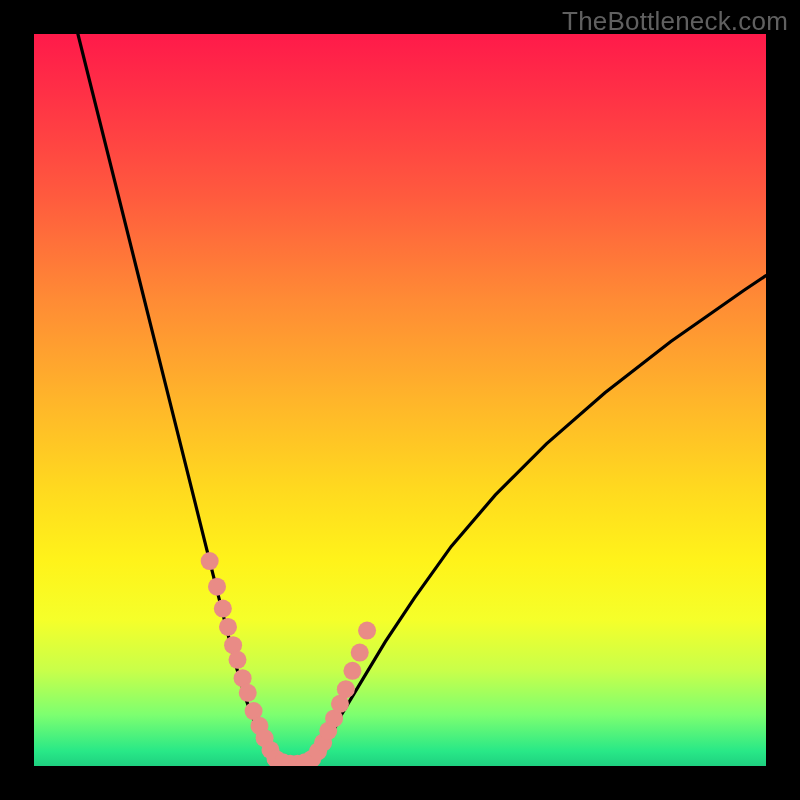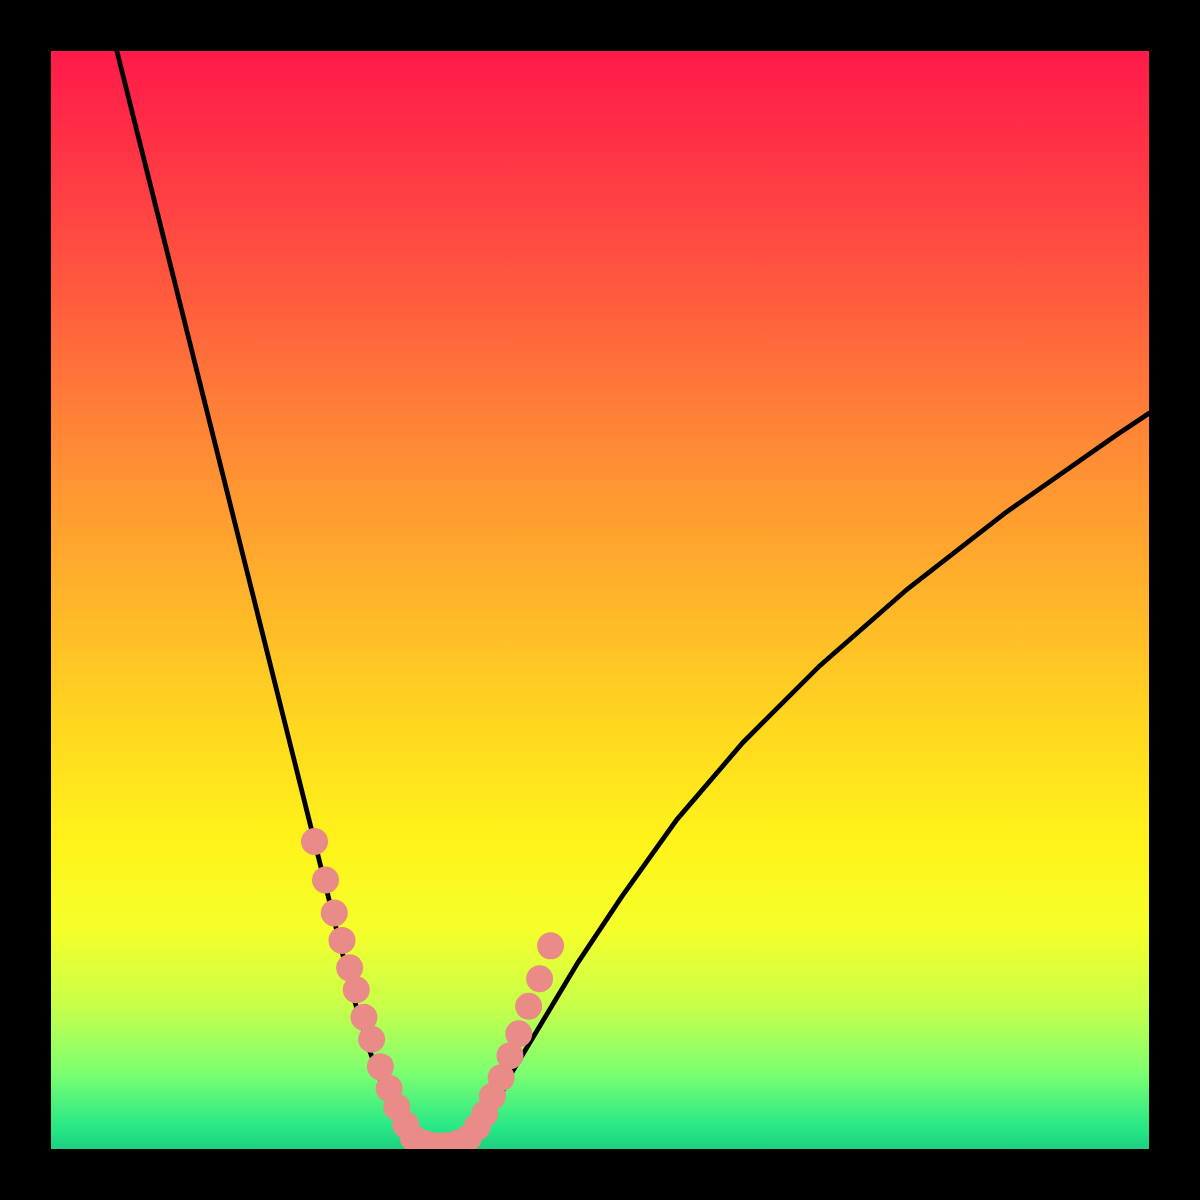--- a/index.html
+++ b/index.html
@@ -59,20 +59,21 @@
     inset: 0;
     width: 100%;
     height: 100%;
   }
 </style>
 </head>
 <body>
 
 <div class="frame">
 
+  <div class="watermark">TheBottleneck.com</div>
 
   <div class="plot-area">
     <div class="gradient-bg"></div>
     <svg class="overlay" viewBox="0 0 732 732" preserveAspectRatio="none">
       <g>
         <path fill="none" stroke="#000000" stroke-width="3.2" stroke-linecap="round" id="curve-path" d="M 43.92 0.00 L 58.56 58.56 L 73.20 117.12 L 87.84 175.68 L 102.48 234.24 L 117.12 292.80 L 131.76 351.36 L 146.40 409.92 L 161.04 468.48 L 175.68 527.04 L 190.32 585.60 L 201.30 629.52 L 212.28 666.12 L 223.26 695.40 L 234.24 717.36 L 241.56 732.00 L 241.56 732.00 L 248.88 732.00 L 256.20 732.00 L 263.52 732.00 L 270.84 732.00 L 278.16 732.00 L 278.16 732.00 L 292.80 710.04 L 307.44 680.76 L 329.40 644.16 L 351.36 607.56 L 380.64 563.64 L 417.24 512.40 L 461.16 461.16 L 512.40 409.92 L 570.96 358.68 L 636.84 307.44 L 710.04 256.20 L 732.00 241.56 "></path>
       </g>
       <g id="markers-group">
           <circle cx="175.68" cy="527.04" r="9" fill="#e98b86"></circle>
           <circle cx="183.00" cy="552.66" r="9" fill="#e98b86"></circle>

